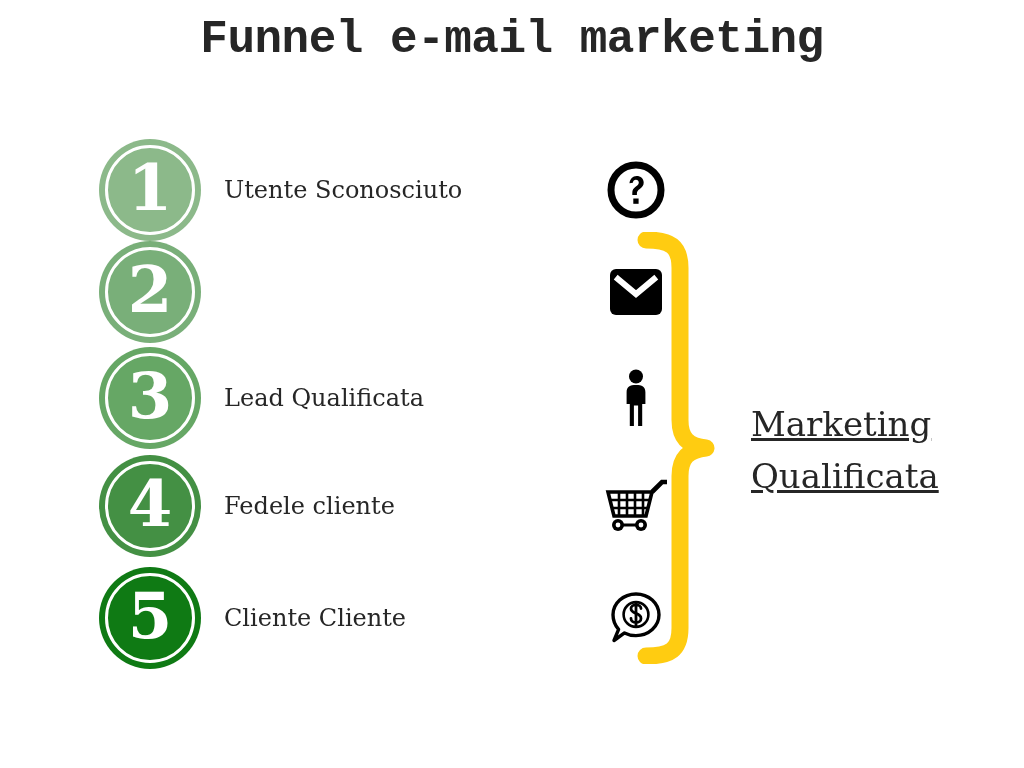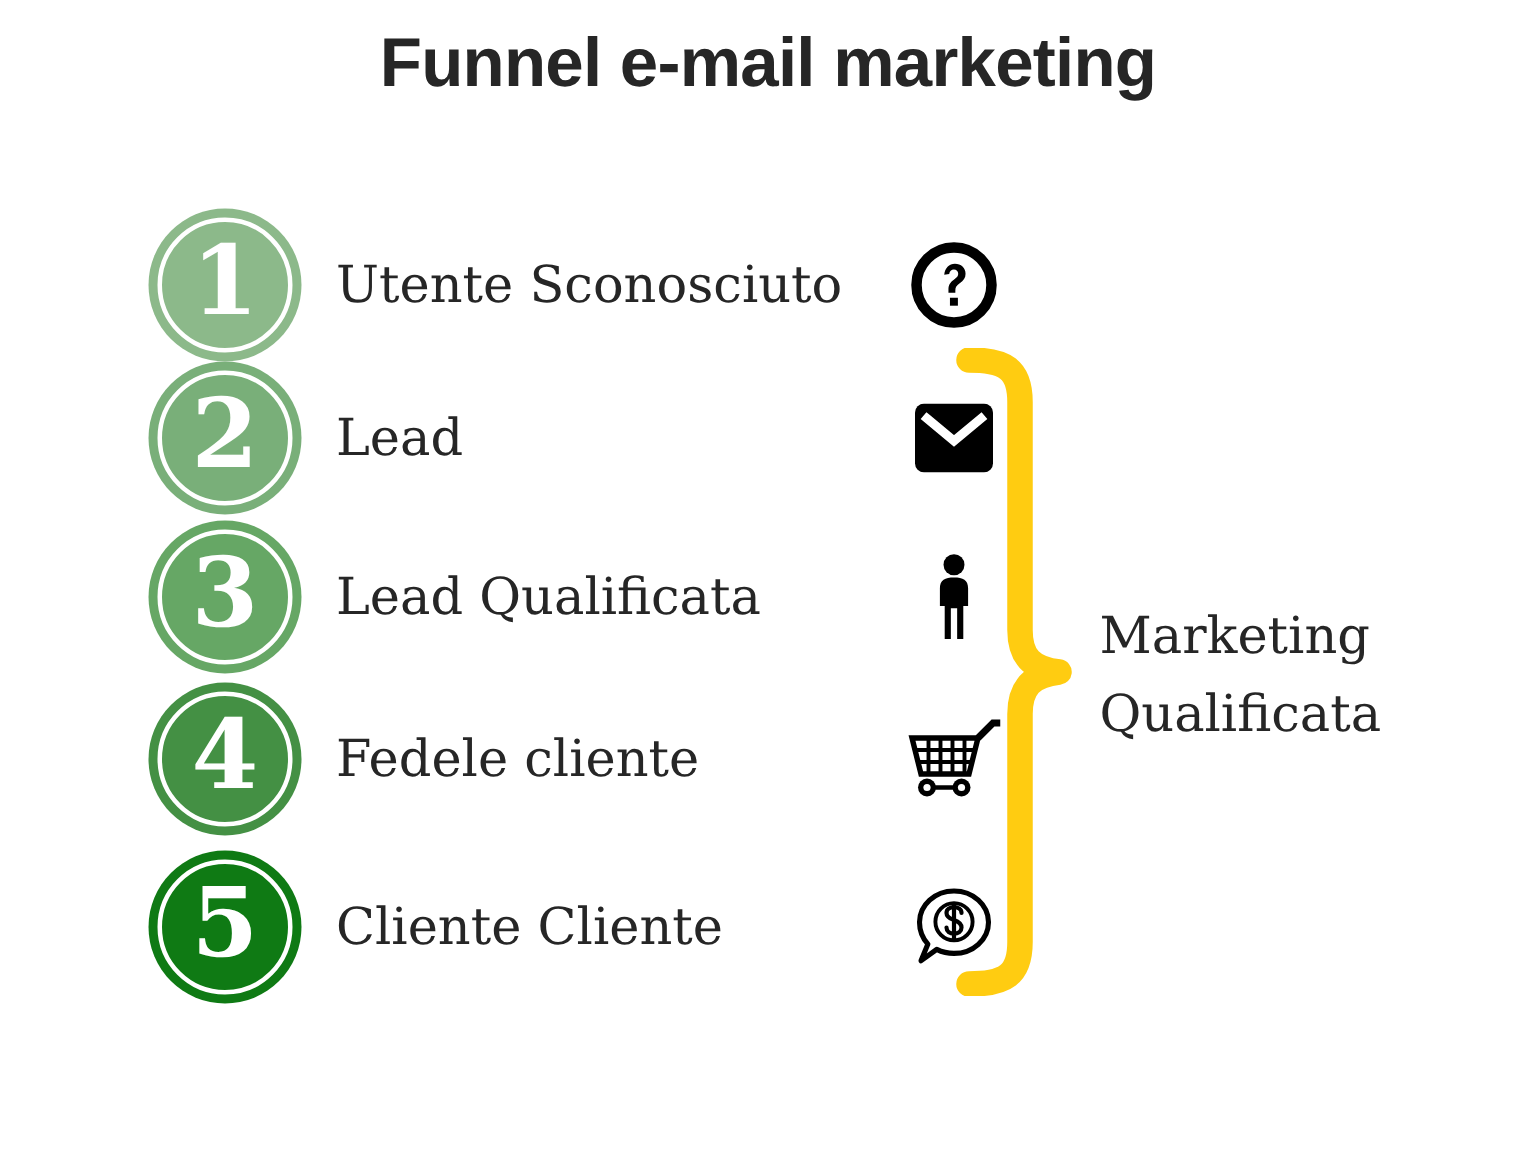--- a/index.html
+++ b/index.html
@@ -23,21 +23,21 @@
     background: #ffffff;
   }
 
   
   #title {
     position: absolute;
     left: 0;
     top: 14px;
     width: 1024px;
     text-align: center;
-    font-family: Liberation Sans, sans-serif;
+    font-family: Liberation Mono, monospace;
     font-weight: bold;
     font-size: 46px;
     letter-spacing: -0.5px;
     color: #262626;
     white-space: nowrap;
   }
 
   
   .row {
     position: absolute;
@@ -86,21 +86,21 @@
 
   
   .stage-label {
     position: absolute;
     left: 224px;
     top: 0;
     height: 102px;
     display: flex;
     align-items: center;
     font-family: "DejaVu Serif", "Liberation Serif", serif;
-    font-size: 34px;
+    font-size: 24px;
     color: #262626;
     white-space: nowrap;
   }
 
   
   .icon-cell {
     position: absolute;
     left: 596px;
     top: 0;
     width: 80px;
@@ -116,27 +116,28 @@
     position: absolute;
     left: 636px;
     top: 232px;
     width: 80px;
     height: 432px;
   }
   #brace svg { display: block; }
 
   #brace-label {
     position: absolute;
-    left: 733px;
+    left: 751px;
     top: 398px;
     width: 260px;
     font-family: "DejaVu Serif", "Liberation Serif", serif;
     font-size: 34px;
     line-height: 52px;
     color: #262626;
+    text-decoration: underline;
   }
   #brace-label .ln { display: block; white-space: nowrap; }
 </style>
 </head>
 <body>
 
 <div id="slide">
 
   <div id="title">Funnel e-mail marketing</div>
 
@@ -153,21 +154,20 @@
         <rect x="26.3" y="37.5" width="5.3" height="5.3" fill="#000000"></rect>
       </svg>
     </div>
   </div>
 
   <div class="row" style="top:241px;">
     <div class="badge" id="badge-2" style="background: rgb(121, 175, 121);">
       <div class="ring"></div>
       <div class="num">2</div>
     </div>
-    <div class="stage-label">Lead</div>
     <div class="icon-cell">
       <svg width="52" height="46" viewBox="0 0 52 46">
         <rect x="0" y="0" width="52" height="46" rx="6" ry="6" fill="#000000"></rect>
         <path d="M8 10 L26 25 L44 10" fill="none" stroke="#ffffff" stroke-width="6" stroke-linecap="square" stroke-linejoin="miter"></path>
       </svg>
     </div>
   </div>
 
   <div class="row" style="top:347px;">
     <div class="badge" id="badge-3" style="background: rgb(102, 167, 101);">

